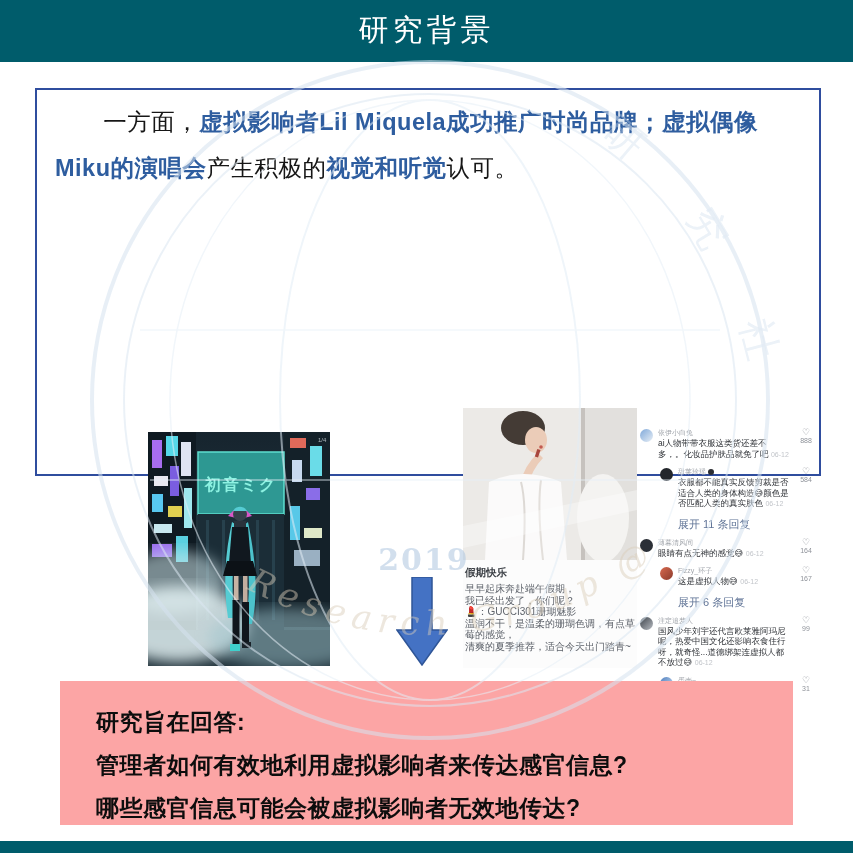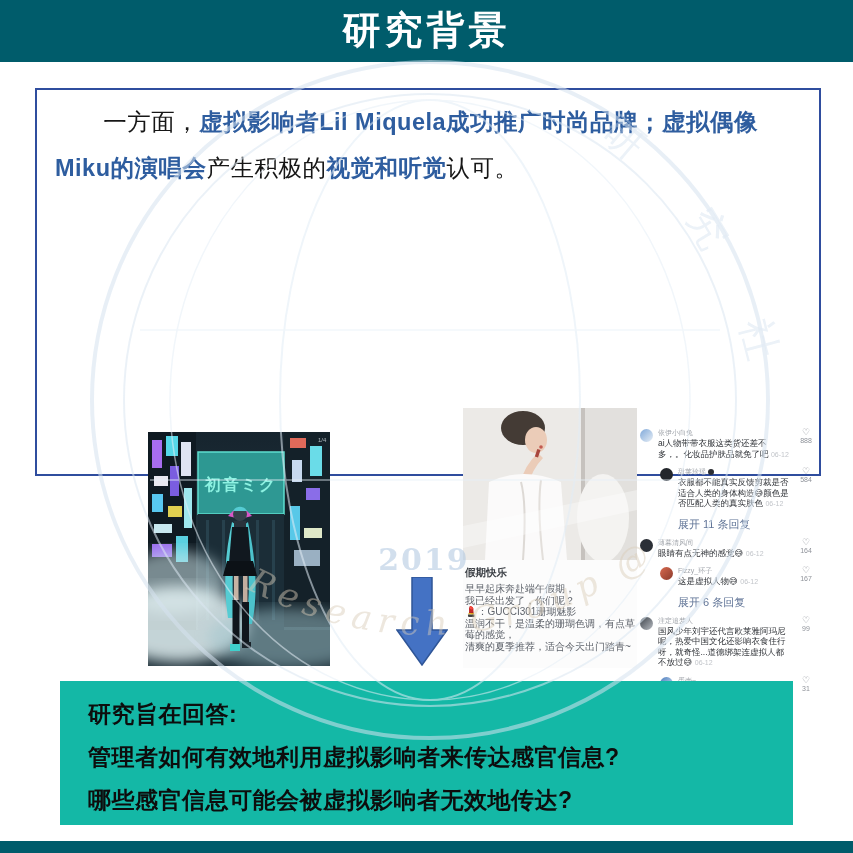--- a/index.html
+++ b/index.html
@@ -3,21 +3,21 @@
 <meta charset="utf-8">
 <style>
   html,body{margin:0;padding:0;}
   body{width:853px;height:853px;overflow:hidden;background:#fff;
        font-family:"Liberation Sans","DejaVu Sans",sans-serif;}
   .slide{position:relative;width:853px;height:853px;background:#fff;}
 
   
   .topbar{position:absolute;left:0;top:0;width:853px;height:62px;background:#005c6b;}
   .topbar .title{width:100%;text-align:center;line-height:60px;color:#fff;
-                 font-size:38px;font-weight:700;letter-spacing:4px;}
+                 font-size:30px;font-weight:400;letter-spacing:4px;}
   .botbar{position:absolute;left:0;top:841px;width:853px;height:12px;background:#005c6b;}
 
   
   .textbox{position:absolute;left:35px;top:88px;width:786px;height:388px;
            border:2px solid #2f4d9e;box-sizing:border-box;background:#fff;
            padding:9px 14px 0 18px;}
   .textbox p{margin:0;text-indent:2.05em;font-size:23.5px;line-height:46px;
              color:#161616;font-weight:500;letter-spacing:.5px;}
   .textbox .em{color:#2e5d9f;font-weight:700;}
 
@@ -46,21 +46,21 @@
 
   
   .arrow{position:absolute;left:396px;top:577px;width:52px;height:89px;}
 
   
   .watermark{position:absolute;left:0;top:0;width:853px;height:853px;
              pointer-events:none;z-index:40;}
 
   
   .qpanel{position:absolute;left:60px;top:681px;width:733px;height:144px;
-          background:#14b8a6;padding:0;box-sizing:border-box;}
+          background:#fca5a5;padding:8px;box-sizing:border-box;}
   .qpanel div{margin:0 0 0 28px;font-size:23px;font-weight:800;color:#0d0d0d;
               line-height:43px;letter-spacing:.5px;}
   .qpanel .q1{padding-top:12px;}
 </style>
 </head>
 <body>
 
 <div class="slide">
 
   <div class="topbar">

